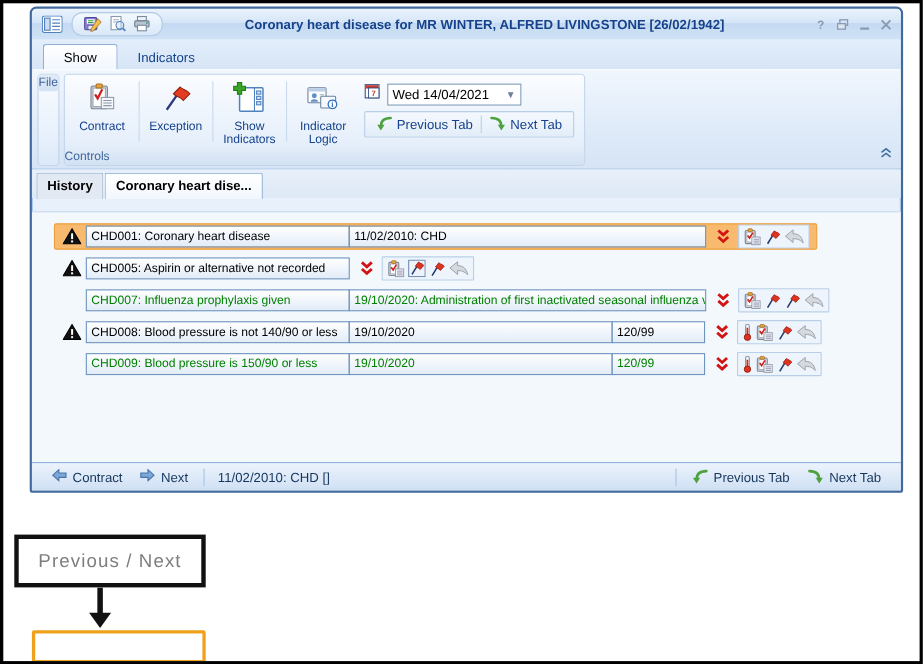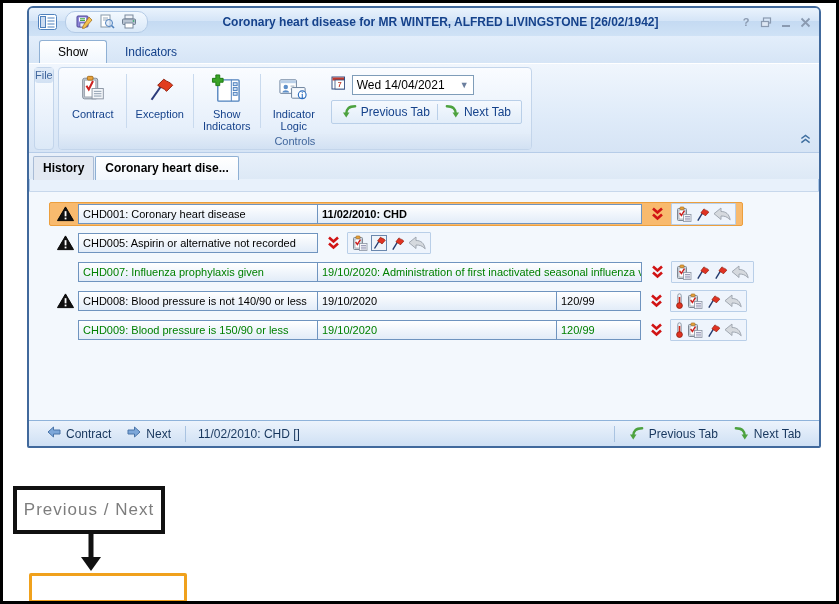--- a/index.html
+++ b/index.html
@@ -28,21 +28,21 @@
   .rtab{padding:4px 18px 5px 18px;font-size:12px;color:#15428b;position:relative;top:1px;}
   .rtab.active{background:linear-gradient(#ffffff,#f0f6fd);border:1px solid #8fb0d4;border-bottom:none;
     border-radius:3px 3px 0 0;color:#000;}
 
   
   .ribbon{flex:0 0 86px;position:relative;display:flex;gap:4px;padding:3px 5px 2px 5px;
     background:linear-gradient(#f0f6fd,#dfebf9 60%,#d6e4f5);border-top:1px solid #fff;border-bottom:1px solid #b6cce8;}
   .group{border:1px solid #c3d5eb;border-radius:4px;display:flex;flex-direction:column;
     background:linear-gradient(#fafcff,#e7f0fb 70%,#dce9f7);}
   .group-body{flex:1;display:flex;align-items:stretch;padding:2px 3px;}
-  .group-label{height:15px;line-height:14px;text-align:center;font-size:11px;color:#40669c;
+  .group-label{height:15px;line-height:14px;font-size:11px;color:#40669c;
     background:linear-gradient(#e2ecf8,#d2e1f3);border-radius:0 0 3px 3px;}
   .big-btn{width:62px;display:flex;flex-direction:column;align-items:center;justify-content:flex-start;
     gap:2px;padding-top:4px;font-size:11px;color:#15428b;text-align:center;line-height:12px;cursor:default;}
   .big-btn .cap{width:58px;}
   .vsep{width:1px;background:#c9daee;margin:4px 2px;}
   .ctrl-col{display:flex;flex-direction:column;gap:5px;padding:5px 6px;justify-content:flex-start;}
   .date-row{display:flex;align-items:flex-end;gap:5px;}
   .combo{display:flex;align-items:center;width:122px;height:20px;border:1px solid #7f9db9;background:#fff;
     font-size:12px;color:#000;padding:0 4px;}
   .combo .val{flex:1;white-space:nowrap;}
@@ -77,21 +77,21 @@
   .statusbar{flex:0 0 26px;display:flex;align-items:center;font-size:12px;color:#17365d;
     border-top:1px solid #8fb3da;background:linear-gradient(#ecf3fc,#cfe0f4);padding:0 10px;}
   .sb-btn{display:flex;align-items:center;gap:5px;padding:0 8px;cursor:default;}
   .sb-sep{width:1px;height:16px;background:#a9c3e1;margin:0 6px;}
   .sb-right{margin-left:auto;display:flex;align-items:center;}
   .status-text{margin-left:6px;white-space:nowrap;}
 
   
   .hl-box{position:absolute;left:26px;top:570px;width:158px;height:30px;border:3px solid #f0a11c;
     border-radius:2px;z-index:6;pointer-events:none;}
-  .callout{position:absolute;left:10px;top:483px;width:152px;height:48px;background:#fff;border:4px solid #111;
+  .callout{position:absolute;left:10px;top:483px;width:174px;height:48px;background:#fff;border:4px solid #111;
     z-index:7;display:flex;align-items:center;justify-content:center;
     font-size:17px;letter-spacing:1px;color:#7d7d7d;}
   .callout-arrow{position:absolute;left:76px;top:531px;z-index:7;pointer-events:none;}
 </style>
 </head>
 <body>
 
 <div class="frame">
   <div class="window">
 
@@ -275,21 +275,21 @@
     <div class="content">
         <div class="row selected">
           <span class="warn">
             <svg width="17" height="16" viewBox="0 0 18 16">
               <polygon points="9,0.5 17.5,15 0.5,15" fill="#111" stroke="#000"></polygon>
               <rect x="8.1" y="5" width="1.9" height="5.5" fill="#fff"></rect>
               <rect x="8.1" y="11.8" width="1.9" height="1.9" fill="#fff"></rect>
             </svg>
           </span>
           <span class="field" style="width: 240px; color: rgb(0, 0, 0);">CHD001: Coronary heart disease</span>
-          <span class="field" style="width: 325px; color: rgb(0, 0, 0); font-weight: bold;">11/02/2010: CHD</span>
+          <span class="field" style="width: 325px; color: rgb(0, 0, 0);">11/02/2010: CHD</span>
           <span class="chev">
             <svg width="13" height="14" viewBox="0 0 13 14">
               <path d="M2 1.5 L6.5 5.5 L11 1.5" fill="none" stroke="#d11414" stroke-width="2.6"></path>
               <path d="M2 7.5 L6.5 11.5 L11 7.5" fill="none" stroke="#d11414" stroke-width="2.6"></path>
             </svg>
           </span>
           <span class="igrp">
             <span class="ric">
               <svg width="16" height="17" viewBox="0 0 16 17">
                 <rect x="1.5" y="2.5" width="9" height="12" rx="1" fill="#d8dde4" stroke="#7d8794"></rect>

